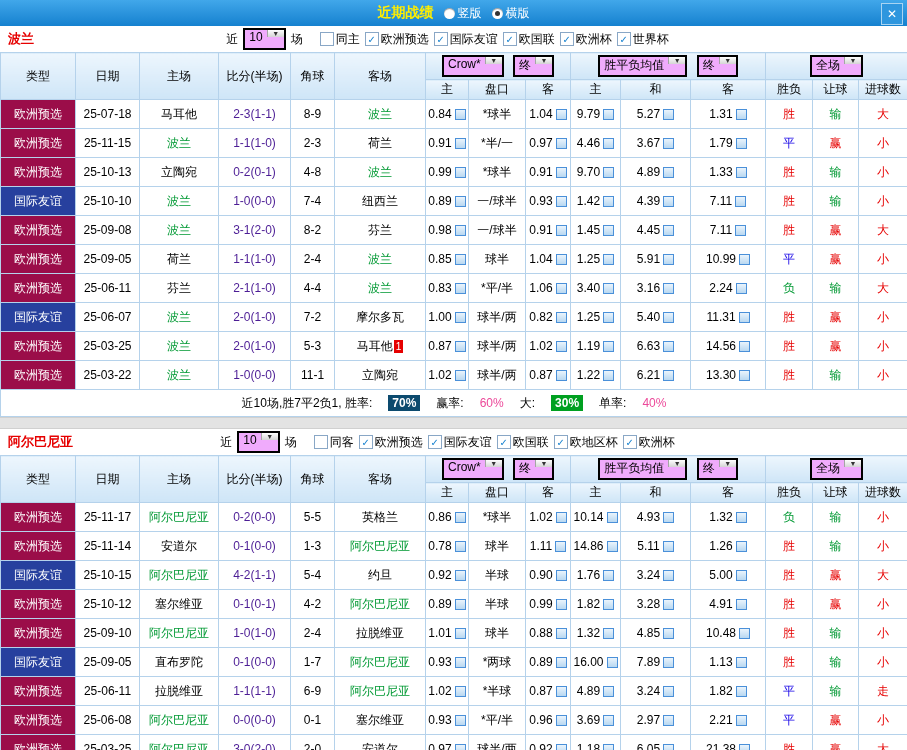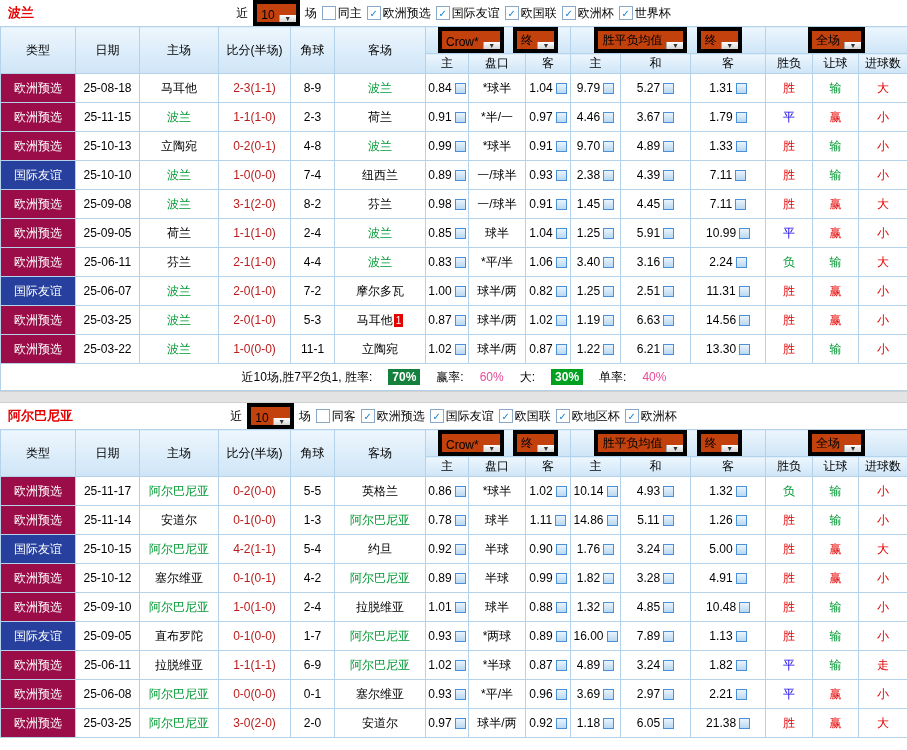--- a/index.html
+++ b/index.html
@@ -11,61 +11,73 @@
   .title{color:#FFEE00;font-weight:bold;font-size:14px}
   .radio{display:inline-flex;align-items:center;gap:3px;cursor:pointer;font-size:12px}
   .radio-dot{width:11px;height:11px;border-radius:50%;background:#fff;position:relative;box-shadow:inset 0 1px 1px rgba(0,0,0,.4);flex:none}
   .radio-dot.on::after{content:"";position:absolute;left:3px;top:3px;width:5px;height:5px;border-radius:50%;background:#333}
   .close-btn{position:absolute;right:4px;top:3px;width:20px;height:20px;border:1px solid #A8D4F2;background:#2E96DE;color:#fff;display:flex;align-items:center;justify-content:center;font-weight:bold;cursor:pointer;font-size:12px}
 
   
   .section-header{height:26px;position:relative;display:flex;align-items:center;background:#fff}
   .team-name{position:absolute;left:8px;color:#E60000;font-weight:bold;font-size:13px}
   .filters{margin:0 auto;display:flex;align-items:center;gap:5px}
-  .filters .filters{margin:0}
+  .filters .filters{margin:12px}
   .cb{display:inline-flex;align-items:center;gap:2px;cursor:pointer}
   .cb-box{width:12px;height:12px;border:1px solid #89A7C6;background:#fff;font-size:10px;color:#1581CF;font-weight:bold;display:inline-flex;align-items:center;justify-content:center;flex:none}
 
   
-  .sel{display:inline-flex;align-items:flex-end;border:4px solid #000000;background:#c2410c;height:18px;cursor:pointer;vertical-align:middle}
+  .sel{display:inline-flex;align-items:flex-start;border:2px solid #000000;background:#f0abfc;height:18px;cursor:pointer;vertical-align:middle}
   .sel-text{padding:0 4px;display:flex;align-items:center;font-size:12px;white-space:nowrap}
   .sel-arrow{width:16px;background:linear-gradient(#FEFEFE,#D4D4D4);border-left:1px solid #A5A5A5;display:flex;align-items:center;justify-content:center;font-size:7px;color:#333;flex:none}
 
   
   table.stat{border-collapse:collapse;table-layout:fixed;width:907px}
   .stat th,.stat td{border:1px solid #B5D2EB;text-align:center;padding:0;overflow:hidden;white-space:nowrap;vertical-align:middle}
   .stat thead th{background:linear-gradient(#EDF6FD,#CEE5F7);font-weight:normal}
   .stat tr.h1 th{height:26px}
   .stat tr.h2 th{height:19px}
   .stat tbody td{height:28px;background:#fff}
   .sel-cell .sel{margin:0 3px}
   td.type{color:#fff}
   td.type.euro{background:#9B0D49}
   td.type.friendly{background:#27409E}
   .green{color:#009933}
-  td.score{color:#b91c1c}
+  td.score{color:#4c1d95}
   .res-red{color:#E60000}
   .res-blue{color:#1400E6}
   .res-green{color:#009933}
   .odds-wrap{display:inline-flex;align-items:center;gap:3px;justify-content:center}
   .odds-icon{width:9px;height:9px;border:1px solid #4A90D9;background:linear-gradient(#EAF4FC,#B9D8F1);display:inline-block;flex:none;cursor:pointer}
   .red-badge{display:inline-block;background:#E60000;color:#fff;font-size:10px;line-height:13px;padding:0 2px;margin-left:1px}
   tfoot td{height:26px;background:#fff}
   .summary{display:flex;align-items:center;justify-content:center;gap:16px}
   .rate-badge{color:#fff;padding:1px 4px;font-weight:bold}
-  .rate-badge.red{background:#15803d}
+  .rate-badge.red{background:#0c4a6e}
   .rate-badge.green{background:#00A020}
   .rate-blue{color:#ec4899}
   .section-gap{height:10px;background:#E3E3E3;border-top:1px solid #D0D0D0;border-bottom:1px solid #D0D0D0}
 </style>
 </head>
 <body>
 
 <div class="app">
 
+  <div class="titlebar">
+    <span class="title">近期战绩</span>
+    <span class="radio">
+      <span class="radio-dot"></span>
+      <span>竖版</span>
+    </span>
+    <span class="radio">
+      <span class="radio-dot on"></span>
+      <span>横版</span>
+    </span>
+    <span class="close-btn">✕</span>
+  </div>
 
   <div class="section">
     <div class="section-header">
       <span class="team-name">波兰</span>
       <div class="filters">
         <span>近</span>
         <span class="sel">
             <span class="sel-text">10</span>
             <span class="sel-arrow">▼</span>
           </span>
@@ -159,21 +171,21 @@
           <th>和</th>
           <th>客</th>
           <th>胜负</th>
           <th>让球</th>
           <th>进球数</th>
         </tr>
       </thead>
       <tbody id="tbody-0">
           <tr>
             <td class="type euro">欧洲预选</td>
-            <td>25-08-18</td>
+            <td>25-07-18</td>
             <td class="">马耳他</td>
             <td class="score">2-3(1-1)</td>
             <td>8-9</td>
             <td class="green">波兰</td>
             <td><span class="odds-wrap">
                 <span>0.84</span>
                 <span class="odds-icon"></span>
               </span></td>
             <td>*球半</td>
             <td><span class="odds-wrap">
@@ -270,21 +282,21 @@
             <td><span class="odds-wrap">
                 <span>0.89</span>
                 <span class="odds-icon"></span>
               </span></td>
             <td>一/球半</td>
             <td><span class="odds-wrap">
                 <span>0.93</span>
                 <span class="odds-icon"></span>
               </span></td>
             <td><span class="odds-wrap">
-                <span>2.38</span>
+                <span>1.42</span>
                 <span class="odds-icon"></span>
               </span></td>
             <td><span class="odds-wrap">
                 <span>4.39</span>
                 <span class="odds-icon"></span>
               </span></td>
             <td><span class="odds-wrap">
                 <span>7.11</span>
                 <span class="odds-icon"></span>
               </span></td>
@@ -402,21 +414,21 @@
             <td>球半/两</td>
             <td><span class="odds-wrap">
                 <span>0.82</span>
                 <span class="odds-icon"></span>
               </span></td>
             <td><span class="odds-wrap">
                 <span>1.25</span>
                 <span class="odds-icon"></span>
               </span></td>
             <td><span class="odds-wrap">
-                <span>2.51</span>
+                <span>5.40</span>
                 <span class="odds-icon"></span>
               </span></td>
             <td><span class="odds-wrap">
                 <span>11.31</span>
                 <span class="odds-icon"></span>
               </span></td>
             <td class="res-red">胜</td>
             <td class="res-red">赢</td>
             <td class="res-red">小</td>
           </tr>

